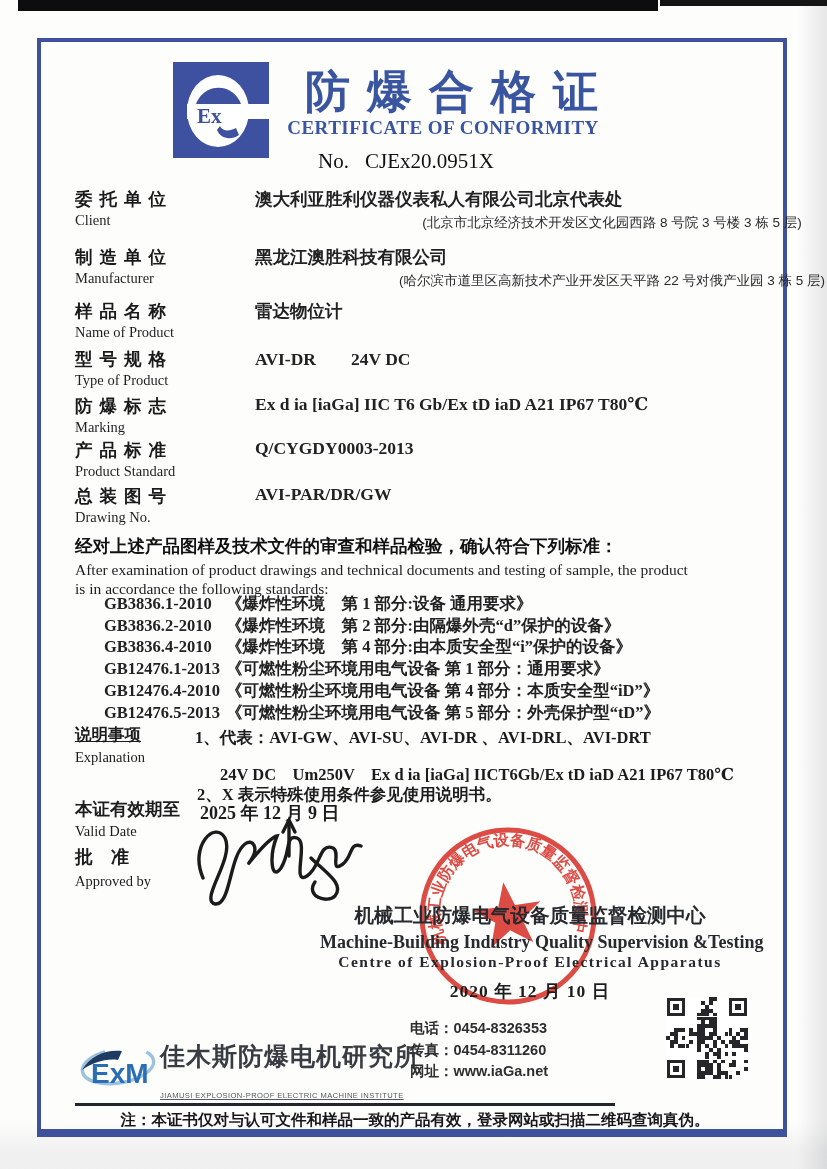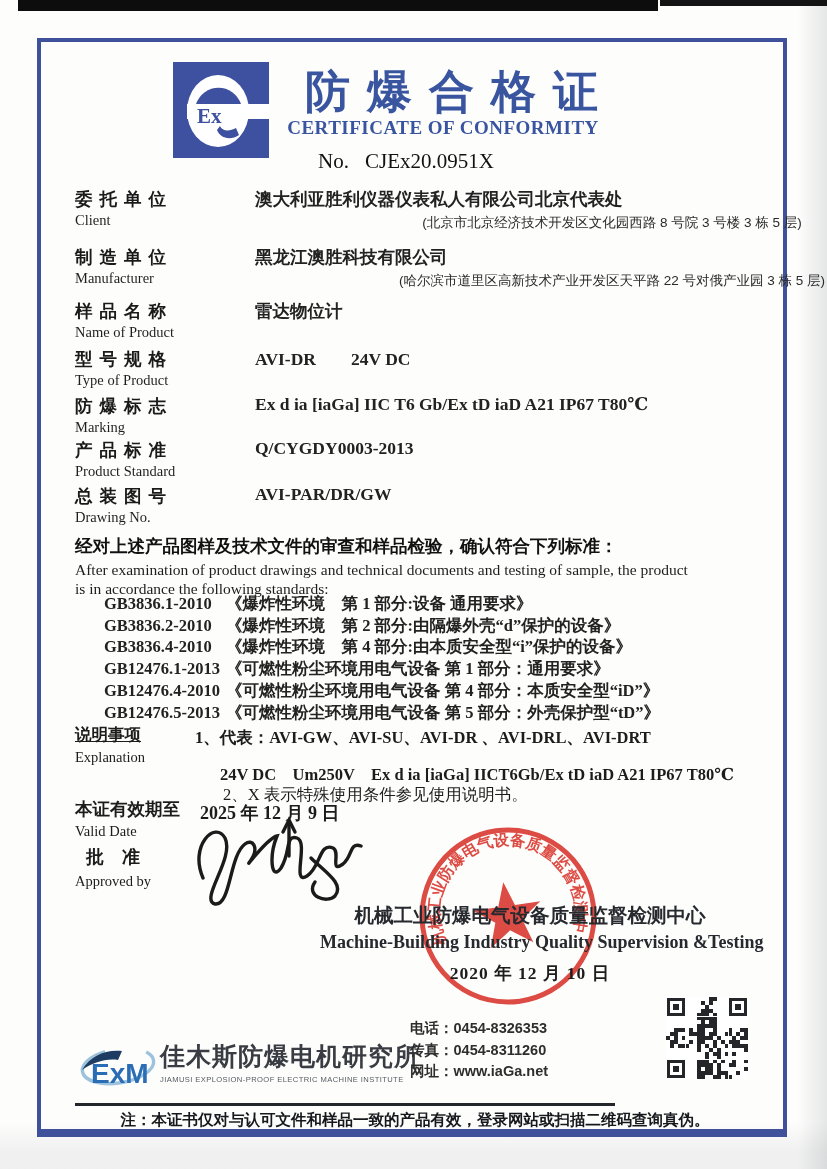--- a/index.html
+++ b/index.html
@@ -44,46 +44,46 @@
 
   .standards { left:104px; top:593px; width:650px; }
   .standards .std { font-size:16.5px; font-weight:600; color:#222; line-height:21.7px; white-space:nowrap; }
   .standards .code { display:inline-block; min-width:122px; }
 
   .expl-label { left:75px; top:724px; }
   .expl-label .cn { font-size:16.5px; font-weight:bold; white-space:nowrap;text-decoration:underline; }
   .expl-label .en { font-size:14.5px; margin-top:3px; }
   .expl-1 { left:195px; top:727px; font-size:16.5px; font-weight:600; white-space:nowrap; }
   .expl-2 { left:220px; top:756px; font-size:16.5px; font-weight:600; white-space:nowrap;margin-top:8px; }
-  .expl-3 { left:197px; top:784px; font-size:16.5px; font-weight:400; white-space:nowrap;margin-left:26px; }
+  .expl-3 { left:197px; top:784px; font-size:16.5px; font-weight:700; white-space:nowrap; }
 
   .valid-label { left:75px; top:797px; }
   .valid-label .cn { font-size:17.5px; font-weight:bold; white-space:nowrap; }
   .valid-label .en { font-size:14.5px; margin-top:2px; }
   .valid-value { left:200px; top:801px; font-size:18px; font-weight:600; white-space:nowrap; }
 
-  .approve-label { left:75px; top:845px;text-align:center; }
+  .approve-label { left:75px; top:845px; }
   .approve-label .cn { font-size:18px; font-weight:bold; letter-spacing:0; white-space:pre; }
   .approve-label .en { font-size:14.5px; margin-top:4px; }
 
   .signature { left:185px; top:812px; }
 
   .authority { left:320px; top:902px; width:420px; text-align:center; }
   .authority .cn { font-size:19.5px; font-weight:bold; color:#26292e; white-space:nowrap; }
   .authority .en1 { font-size:18px; font-weight:bold; color:#26292e; margin-top:3px; white-space:nowrap; }
   .authority .en2 { font-size:15.5px; font-weight:bold; color:#26292e; letter-spacing:1.5px; white-space:nowrap; }
   .authority .date { font-size:17.5px; font-weight:600; color:#1d1d1d; margin-top:8px; letter-spacing:1px; }
 
   .stamp { left:416px; top:824px; width:184px; height:184px; opacity:.88; transform:rotate(-8deg); }
 
   
   .exm-logo { left:78px; top:1034px; }
   .institute { left:160px; top:1040px; font-family:"Liberation Sans","DejaVu Sans",sans-serif; }
   .institute .cn { font-size:25px; font-weight:bold; color:#393d43; letter-spacing:1px; white-space:nowrap; }
-  .institute .en { font-size:7.6px; color:#555a60; letter-spacing:.4px; margin-top:2px; white-space:nowrap; }
+  .institute .en { font-size:7.6px; color:#555a60; letter-spacing:.4px; margin-top:18px; white-space:nowrap;text-decoration:underline; }
   .contacts { left:410px; top:1018px; font-family:"Liberation Sans","DejaVu Sans",sans-serif; }
   .contacts .row { font-size:14.5px; font-weight:600; color:#2e2e2e; line-height:21.5px; white-space:nowrap; }
   .qr { left:666px; top:997px; width:82px; height:82px; background:#fff; position:absolute; }
   .qr i { position:absolute; background:#24262a; display:block; }
   .qr .finder { position:absolute; width:18px; height:18px; border:3.2px solid #24262a; background:#fff; }
   .qr .finder::after { content:""; position:absolute; left:3px; top:3px; width:5.6px; height:5.6px; background:#24262a; }
   .qr .f-tl { left:1px; top:1px; } .qr .f-tr { right:1px; top:1px; } .qr .f-bl { left:1px; bottom:1px; }
 
   .sep-line { left:75px; top:1103px; width:540px; height:2.5px; background:#23262b; }
   .note { left:58px; top:1110px; width:714px; text-align:center;
@@ -228,20 +228,21 @@
         <path id="stampArc" d="M28,112 A68,68 0 1 1 156,112"></path>
       </defs>
     <text font-size="15.5" font-weight="bold" fill="#d9342b" font-family="Liberation Serif, serif">
       <textPath href="#stampArc" startOffset="2">机械工业防爆电气设备质量监督检测中心</textPath>
     </text>
   </svg>
 
   <div class="abs authority">
     <div class="cn">机械工业防爆电气设备质量监督检测中心</div>
     <div class="en1">Machine-Building Industry Quality Supervision &amp;Testing</div>
+    <div class="en2">Centre of Explosion-Proof Electrical Apparatus</div>
     <div class="date">2020 年 12 月 10 日</div>
   </div>
 
   <svg class="abs exm-logo" width="84" height="62" viewBox="0 0 84 62">
     <ellipse cx="40" cy="32" rx="36" ry="17" fill="none" stroke="#9cc2dd" stroke-width="3.4" transform="rotate(-9 40 32)" stroke-dasharray="118 42"></ellipse>
     <path d="M4,36 C12,22 28,15 44,17 L40,26 C28,24 14,29 4,36 Z" fill="#1e3c62"></path>
     <text x="13" y="49" font-size="28" font-weight="bold" fill="#2a6db4" font-family="Liberation Sans, sans-serif">ExM</text>
   </svg>
 
   <div class="abs institute">

